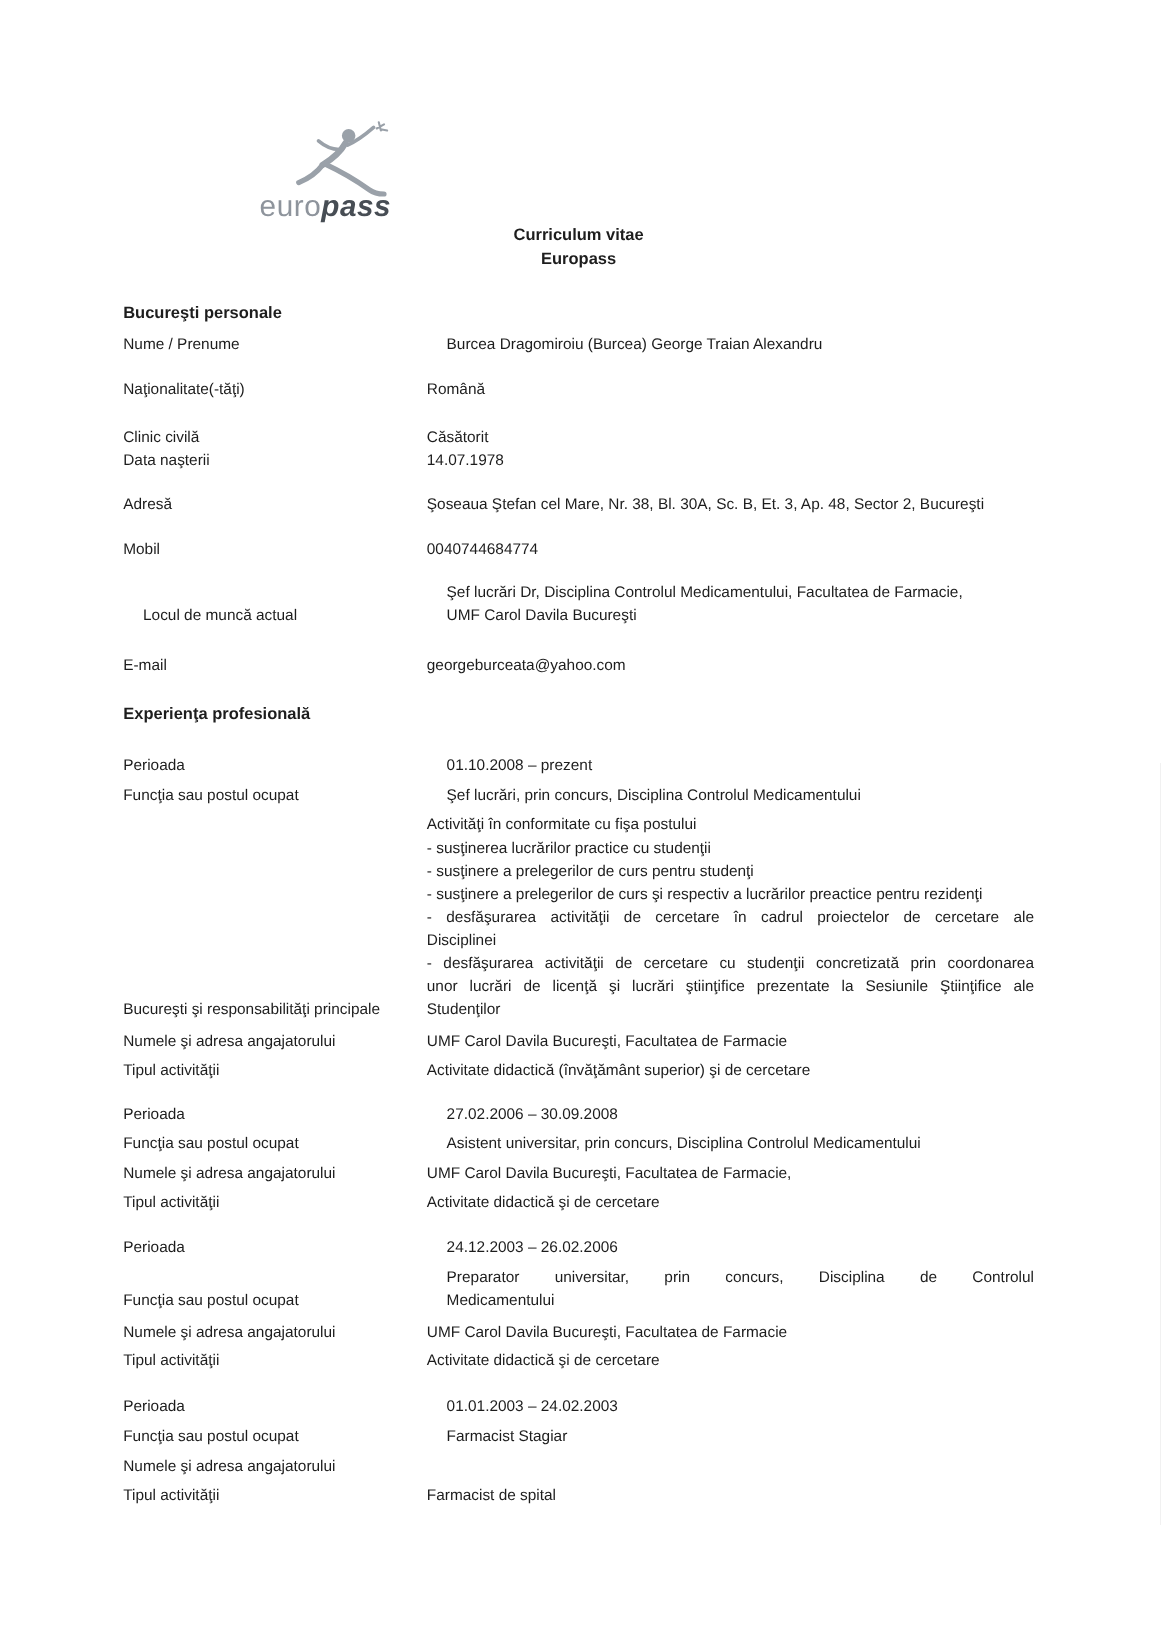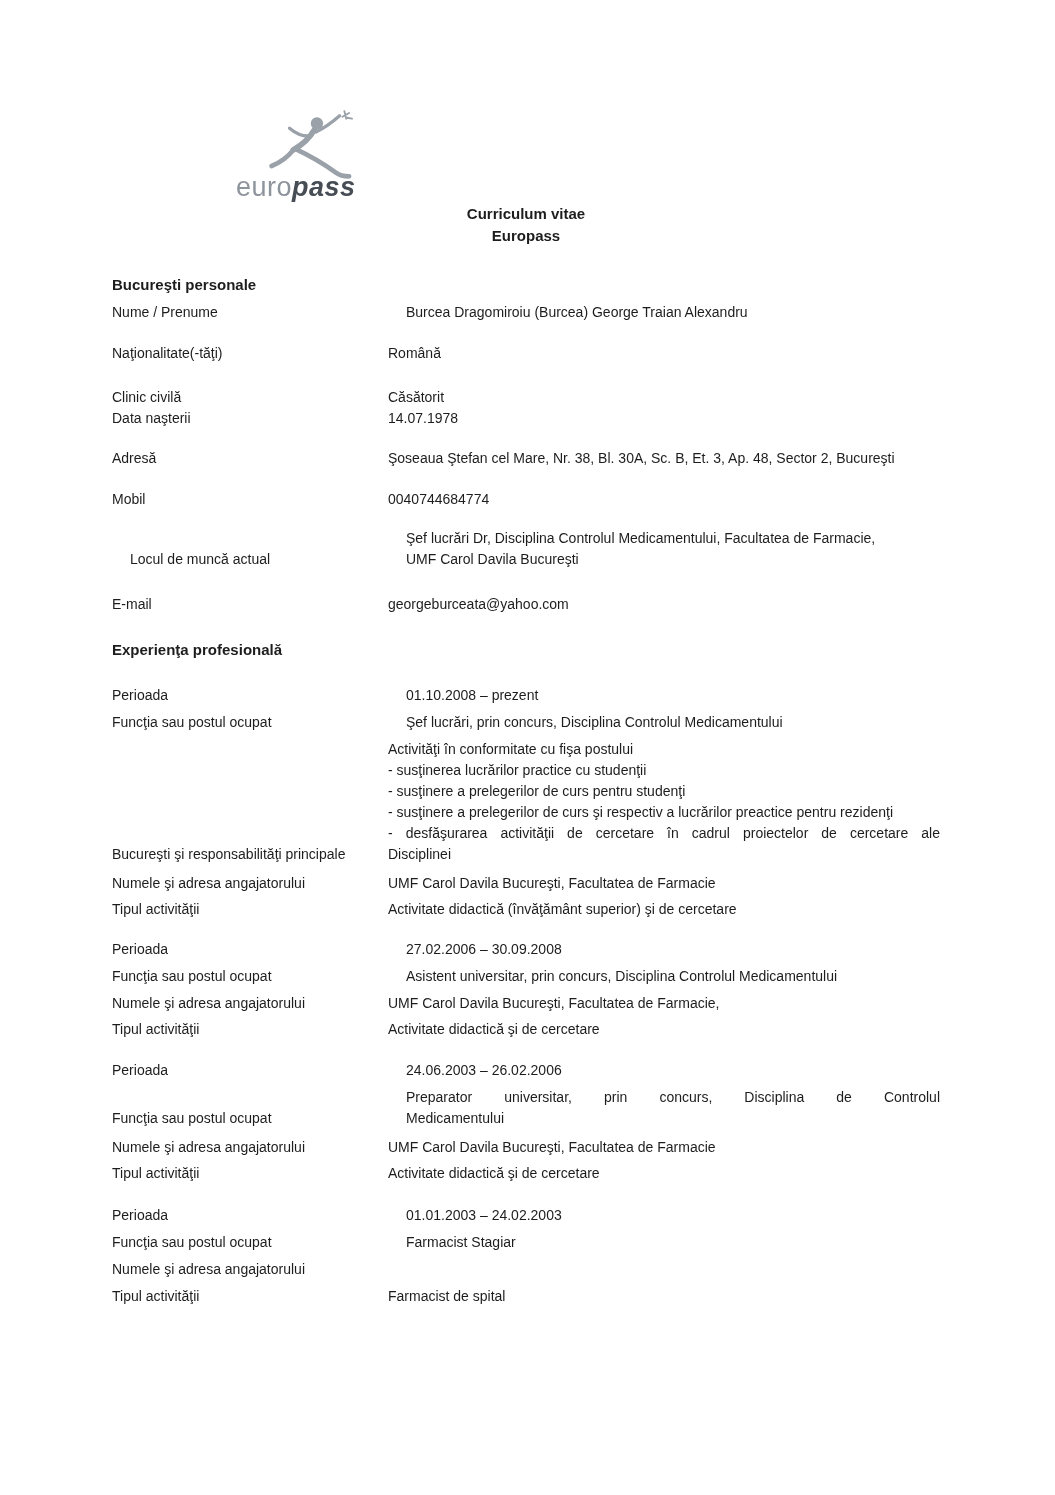--- a/index.html
+++ b/index.html
@@ -118,20 +118,23 @@
     </div>
     <div class="row mt6">
       <div class="label">Bucureşti şi responsabilităţi principale</div>
       <div class="value">
         <div>Activităţi în conformitate cu fişa postului</div>
         <div class="activities-item">- susţinerea lucrărilor practice cu studenţii</div>
         <div class="activities-item">- susţinere a prelegerilor de curs pentru studenţi</div>
         <div class="activities-item nowrap">- susţinere a prelegerilor de curs şi respectiv a lucrărilor preactice pentru rezidenţi</div>
         <div class="activities-item pre-justify">- desfăşurarea activităţii de cercetare în cadrul proiectelor de cercetare ale
 Disciplinei</div>
+        <div class="activities-item pre-justify">- desfăşurarea activităţii de cercetare cu studenţii concretizată prin coordonarea
+unor lucrări de licenţă şi lucrări ştiinţifice prezentate la Sesiunile Ştiinţifice ale
+Studenţilor</div>
       </div>
     </div>
     <div class="row mt8">
       <div class="label">Numele şi adresa angajatorului</div>
       <div class="value">UMF Carol Davila Bucureşti, Facultatea de Farmacie</div>
     </div>
     <div class="row mt5">
       <div class="label">Tipul activităţii</div>
       <div class="value">Activitate didactică (învăţământ superior) şi de cercetare</div>
     </div>
@@ -148,21 +151,21 @@
       <div class="label">Numele şi adresa angajatorului</div>
       <div class="value">UMF Carol Davila Bucureşti, Facultatea de Farmacie,</div>
     </div>
     <div class="row mt5">
       <div class="label">Tipul activităţii</div>
       <div class="value">Activitate didactică şi de cercetare</div>
     </div>
 
     <div class="row mt22">
       <div class="label">Perioada</div>
-      <div class="value bold">24.06.2003 – 26.02.2006</div>
+      <div class="value bold">24.12.2003 – 26.02.2006</div>
     </div>
     <div class="row mt6">
       <div class="label">Funcţia sau postul ocupat</div>
       <div class="value bold pre-justify">Preparator universitar, prin concurs, Disciplina de Controlul
 Medicamentului</div>
     </div>
     <div class="row mt8">
       <div class="label">Numele şi adresa angajatorului</div>
       <div class="value">UMF Carol Davila Bucureşti, Facultatea de Farmacie</div>
     </div>

